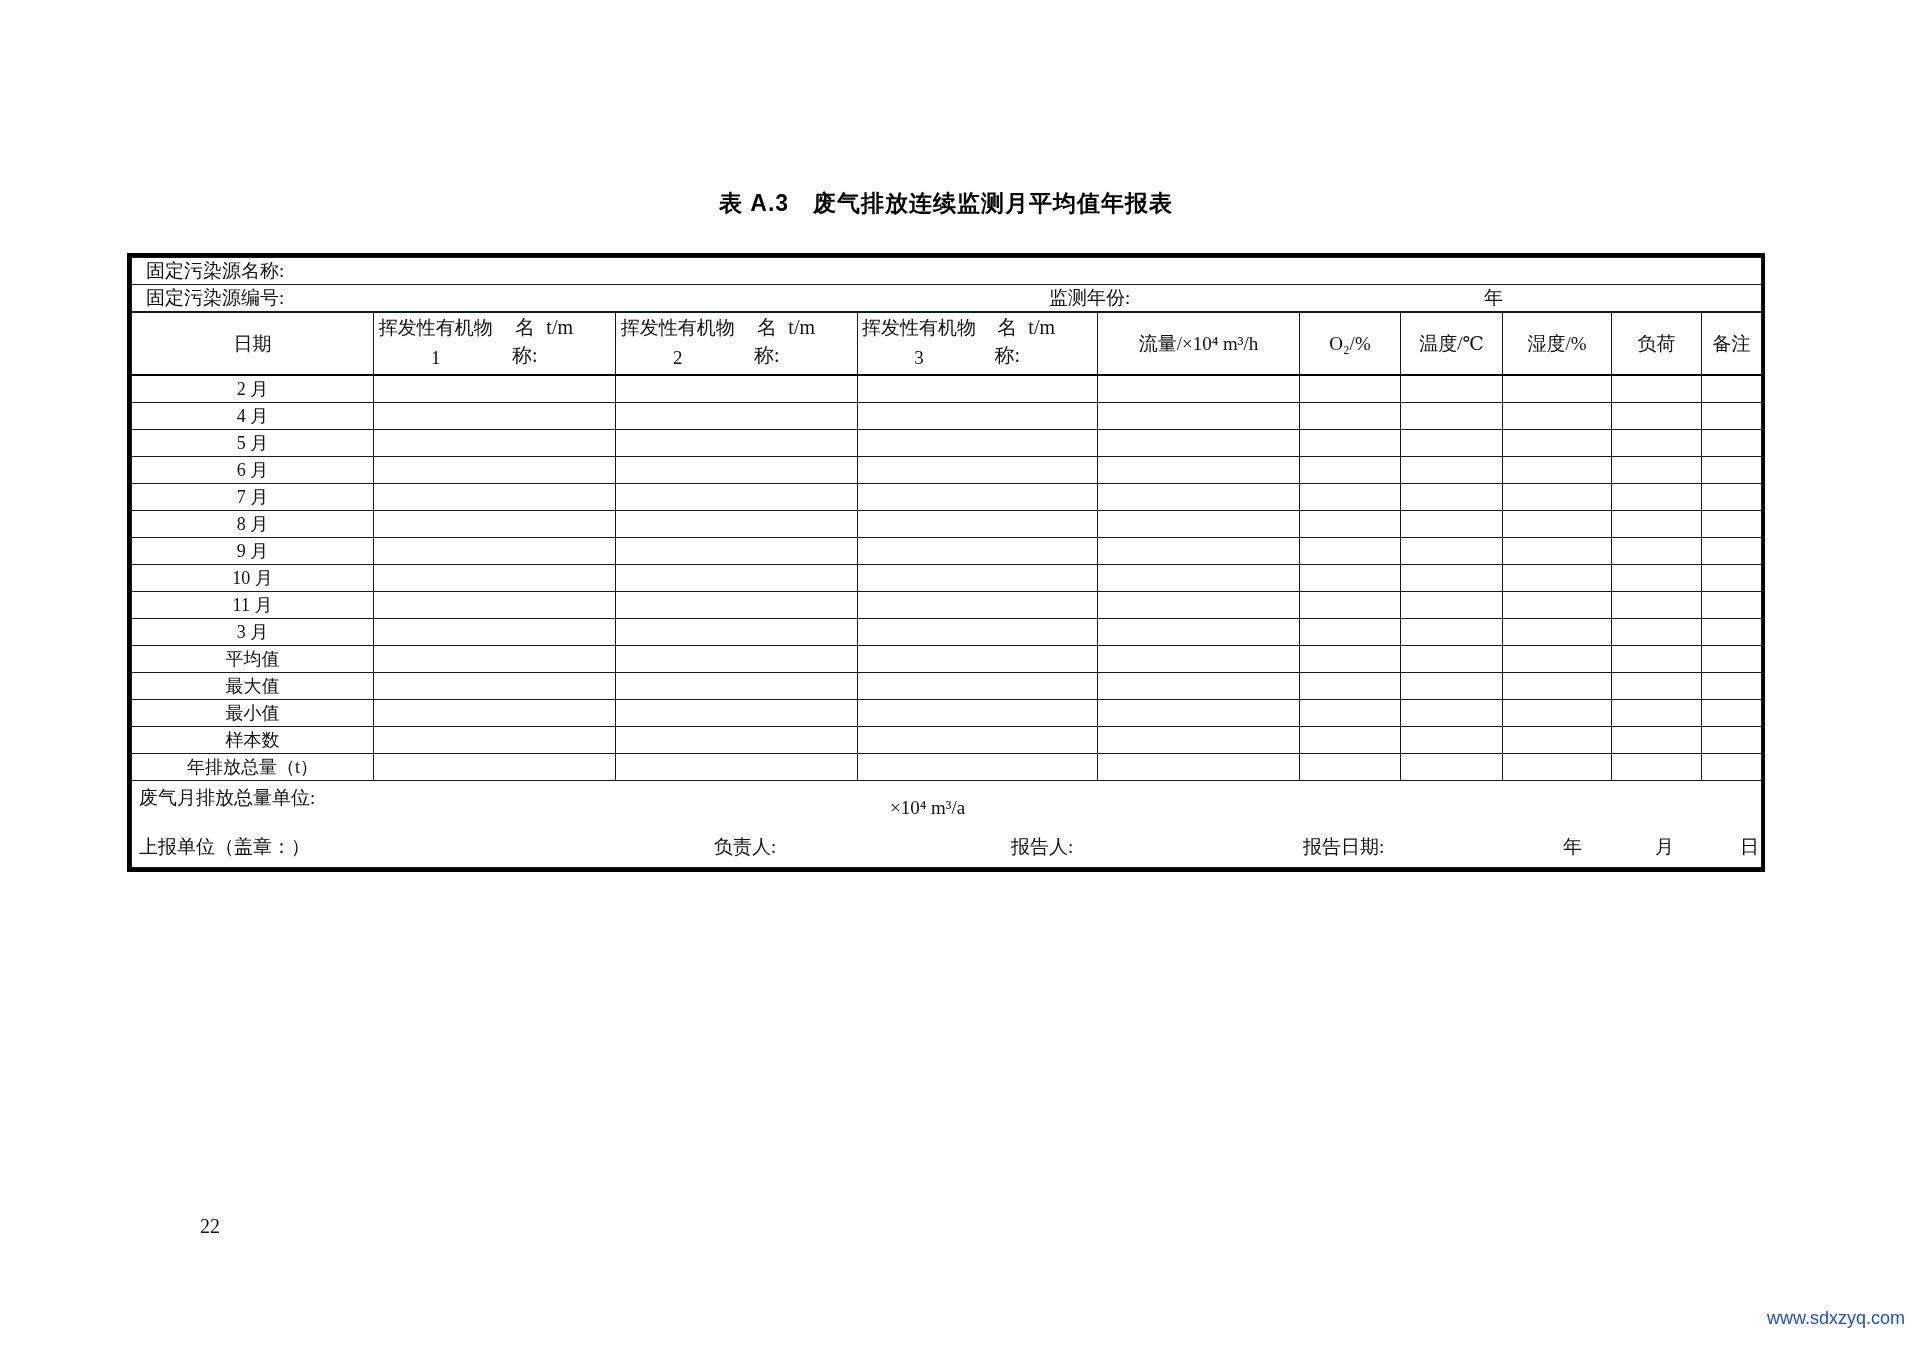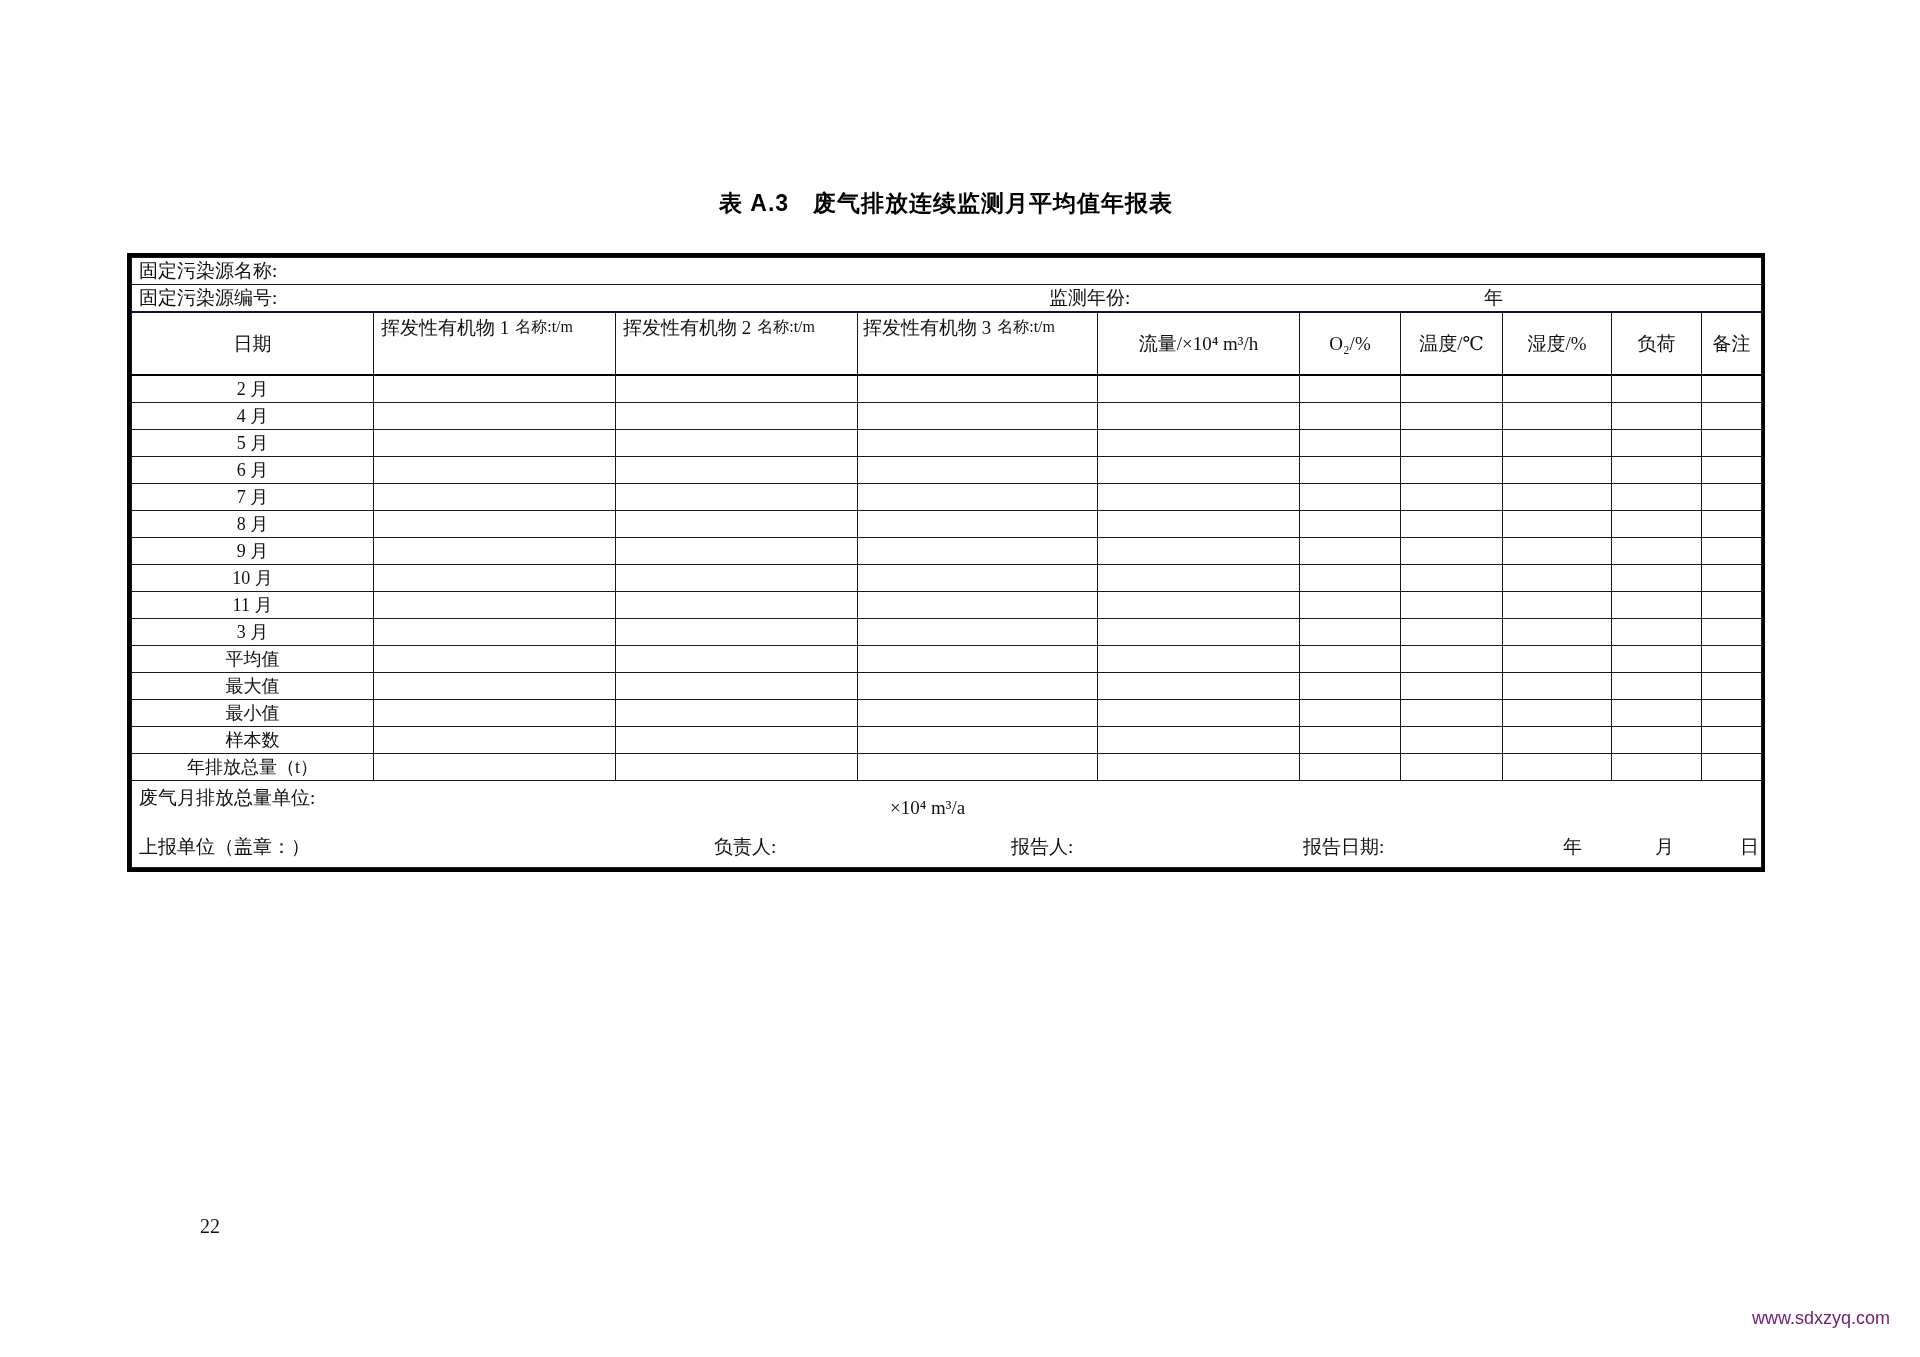--- a/index.html
+++ b/index.html
@@ -26,29 +26,29 @@
   col.c-date{width:242px}
   col.c-voc{width:242px}
   col.c-voc3{width:240px}
   col.c-flow{width:202px}
   col.c-o2{width:101px}
   col.c-temp{width:102px}
   col.c-hum{width:109px}
   col.c-load{width:90px}
   col.c-rem{width:60px}
   
-  tr.r-top td{height:16px;text-align:left;padding-left:7px;font-size:19px;}
+  tr.r-top td{height:16px;text-align:left;padding-left:14px;font-size:19px;}
   tr.r-id td{position:relative;}
   tr.r-id{border-bottom:2px solid #0f172a;}
   .pos{position:absolute;top:50%;transform:translateY(-50%);white-space:nowrap;}
   
   tr.r-head td{height:61px;text-align:center;border-bottom:2px solid #000;}
   .voc-cell{display:flex;flex-direction:row;justify-content:flex-end;height:61px;}
   .voc-title{text-align:center;font-size:19px;line-height:30px;}
-  .voc-sub{display:flex;justify-content:space-between;font-size:16px;line-height:28px;
+  .voc-sub{display:flex;justify-content:space-between;font-size:20px;line-height:28px;
            padding:0 42px 1px 6px;}
   
   tbody.months td{height:27px;}
   td.row-label{text-align:center;font-size:18px;}
   
   tr.r-unit td{height:50px;vertical-align:top;position:relative;border-bottom:none;}
   .unit-label{position:absolute;left:7px;top:4px;white-space:nowrap;}
   .unit-value{position:absolute;left:724px;top:16px;white-space:nowrap;margin-left:34px;}
   tr.r-foot td{height:37px;vertical-align:bottom;position:relative;border-top:none;}
   .foot-pos{position:absolute;bottom:7px;white-space:nowrap;}
@@ -56,21 +56,21 @@
   .fp-resp{left:582px}
   .fp-reporter{left:879px}
   .fp-date{left:1171px}
   .fp-year{left:1431px}
   .fp-month{left:1523px}
   .fp-day{left:1608px}
   .page-number{
     position:absolute;left:200px;top:1215px;font-size:20px;color:#111;
   }
   .watermark{
-    position:absolute;right:30px;top:1308px;font-size:18px;color:#701a75;
+    position:absolute;right:15px;top:1308px;font-size:18px;color:#1d4ed8;
     font-family:"Liberation Sans","DejaVu Sans",sans-serif;
     margin-left:28px;
   }
 </style>
 </head>
 <body>
 
 <div class="page">
 
   <div class="doc-title">表 A.3　废气排放连续监测月平均值年报表</div>

